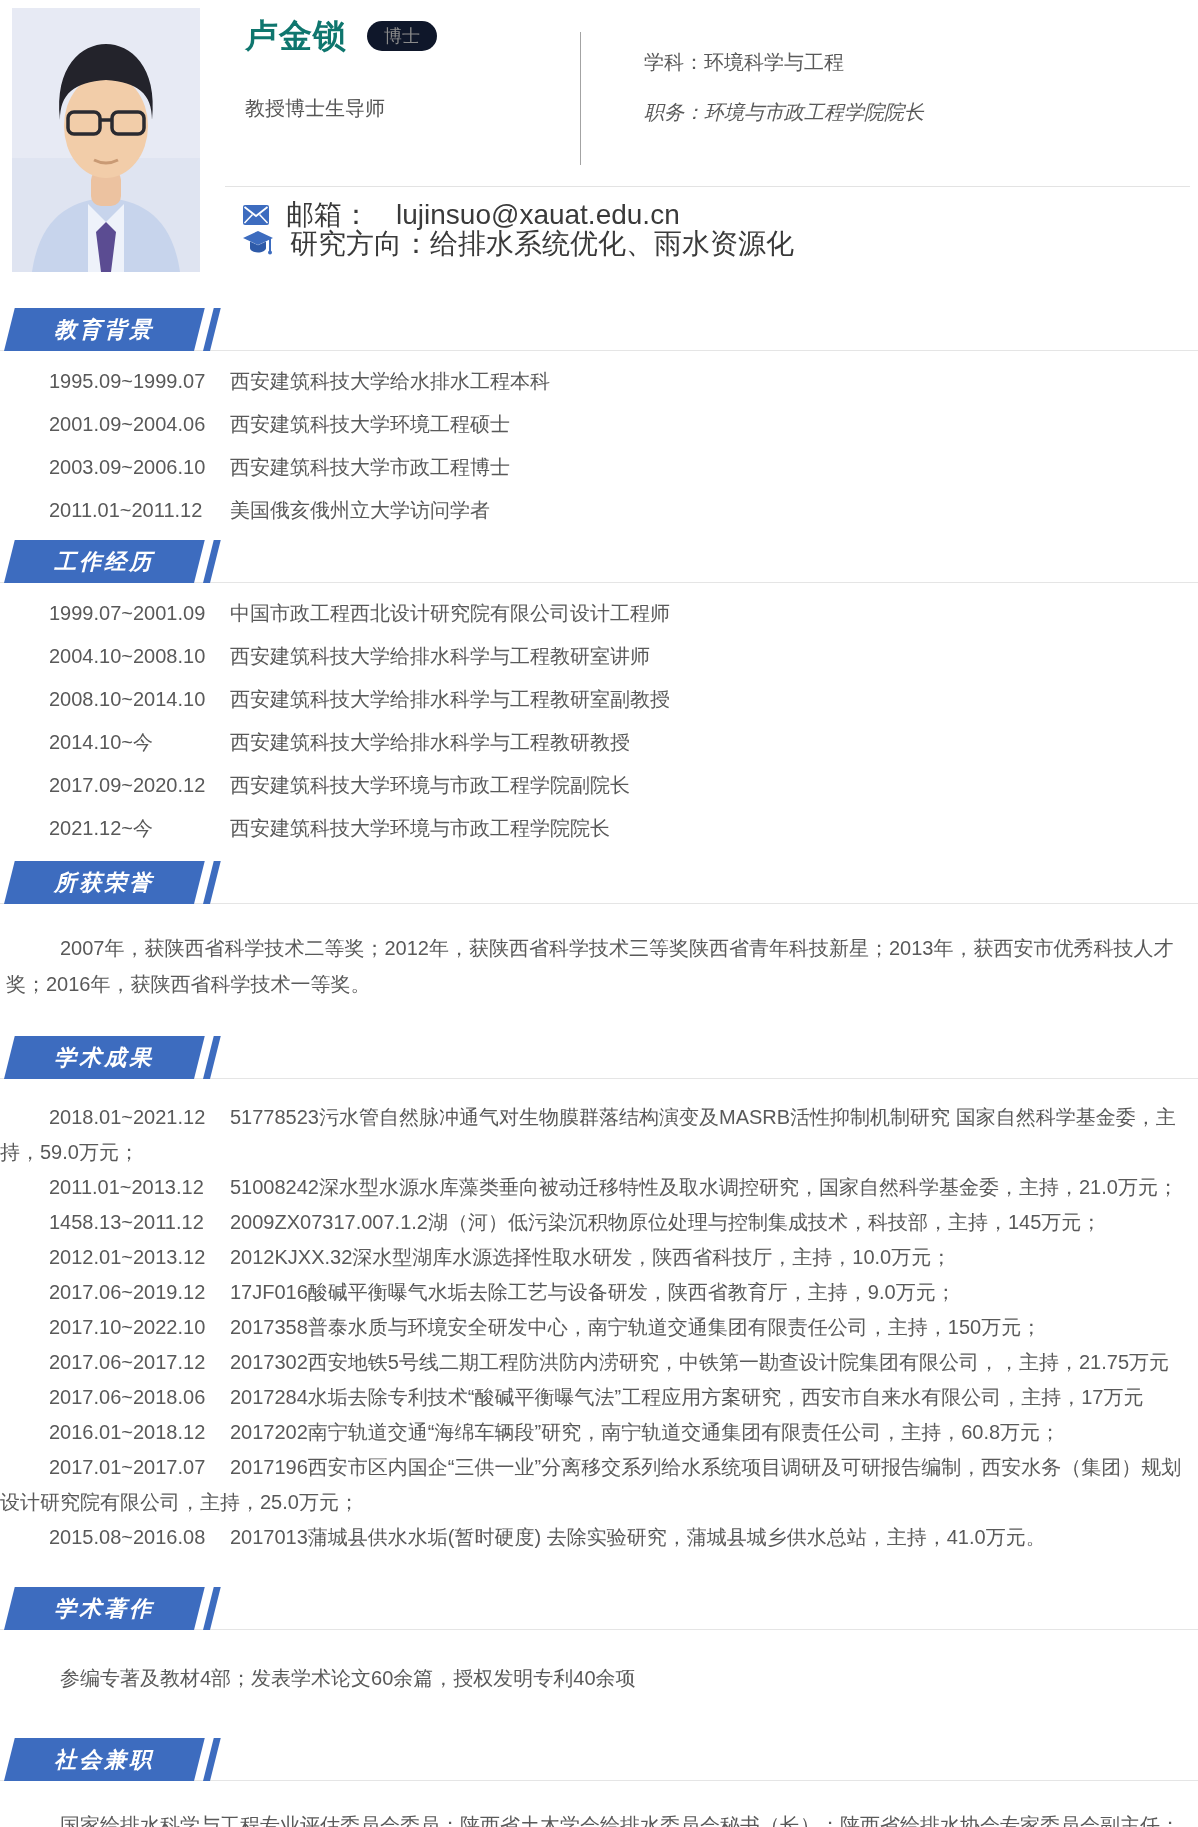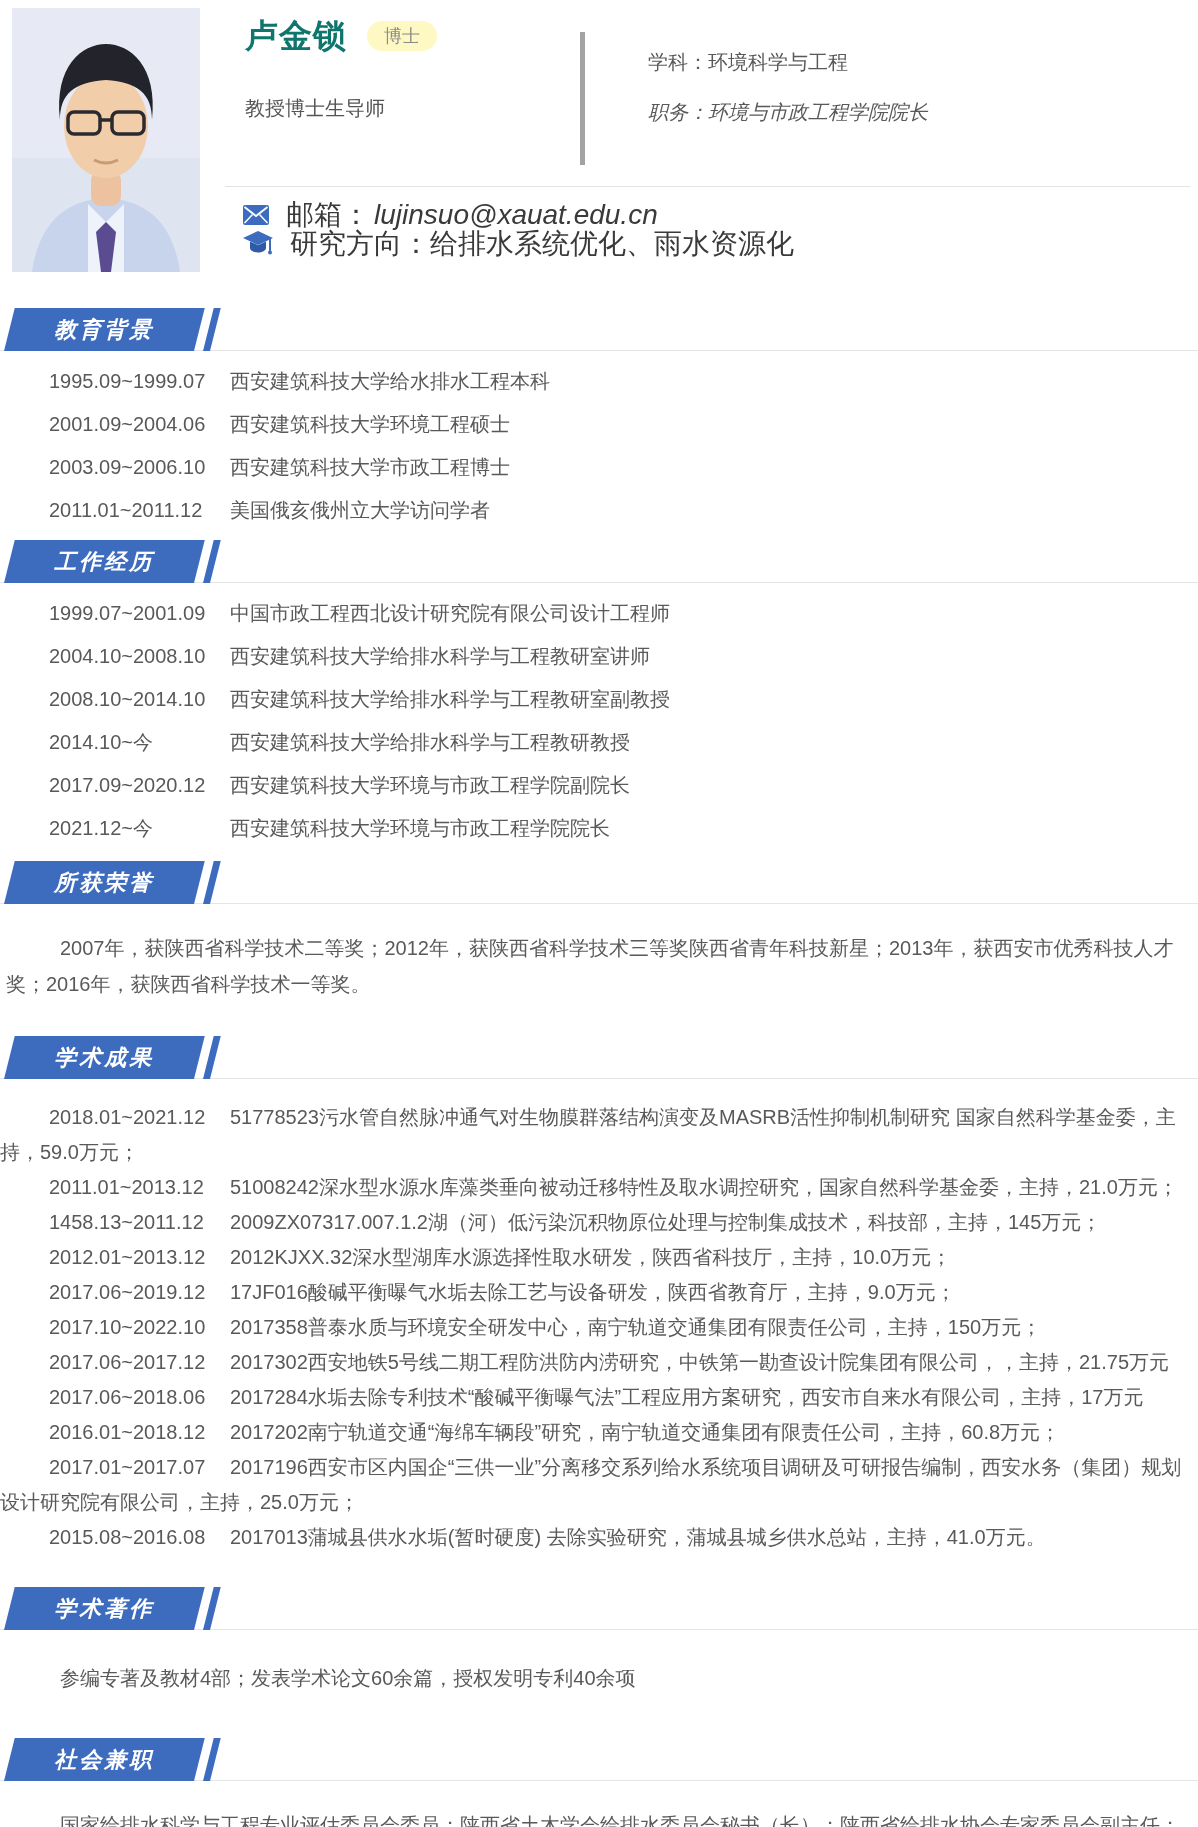--- a/index.html
+++ b/index.html
@@ -7,29 +7,29 @@
     width:1198px;height:1827px;position:relative;
     font-family:"Liberation Sans","DejaVu Sans",sans-serif;
     color:#595959;overflow:hidden;
   }
   
   .header{position:relative;height:285px;}
   .photo{position:absolute;left:12px;top:8px;width:188px;height:264px;display:block;}
   .head-main{position:absolute;left:245px;top:14px;}
   .name-row{display:flex;align-items:center;gap:20px;}
   .name{margin:0;font-size:33px;line-height:44px;font-weight:bold;color:#0f766e;letter-spacing:1px;}
-  .badge{background:#fef9c3;color:#8b8b8b;font-size:18px;line-height:18px;padding:6px 17px;border-radius:16px;}
+  .badge{background:#0f172a;color:#8b8b8b;font-size:18px;line-height:18px;padding:6px 17px;border-radius:16px;}
   .subtitle{margin-top:37px;font-size:20px;color:#555;display:flex;}
-  .head-right{position:absolute;left:580px;top:32px;height:133px;border-left:5px solid #a3a3a3;padding-left:63px;font-size:20px;color:#595959;}
+  .head-right{position:absolute;left:580px;top:32px;height:133px;border-left:1px solid #a3a3a3;padding-left:63px;font-size:20px;color:#595959;}
   .hr-row{margin-top:16px;height:28px;line-height:28px;white-space:nowrap;}
   .hr-row + .hr-row{margin-top:22px;font-style:italic;}
   .head-divider{position:absolute;left:225px;right:8px;top:186px;border-top:1px solid #e3e3e3;}
   .contact-row{position:absolute;left:243px;display:flex;align-items:center;font-size:28px;color:#3a3a3a;white-space:nowrap;}
   .contact-row .ic{margin-right:17px;display:inline-flex;}
-  .contact-row .val{margin-left:4px;font-style:italic;}
+  .contact-row .val{margin-left:26px;}
   .email-row{top:196px;}
   .research-row{top:225px;}
   
   .sec-head{position:relative;height:42px;border-bottom:1px solid #e5e5e5;}
   .banner{position:absolute;left:4px;bottom:-1px;width:190px;height:43px;background:#3d6cbf;
           transform:skewX(-14deg);transform-origin:bottom left;
           display:flex;align-items:center;justify-content:center;}
   .banner-text{transform:skewX(14deg);font-style:italic;font-weight:bold;color:#fff;font-size:22px;letter-spacing:3px;}
   .banner-accent{position:absolute;left:203px;bottom:-1px;width:7px;height:43px;background:#3d6cbf;
           transform:skewX(-14deg);transform-origin:bottom left;}

